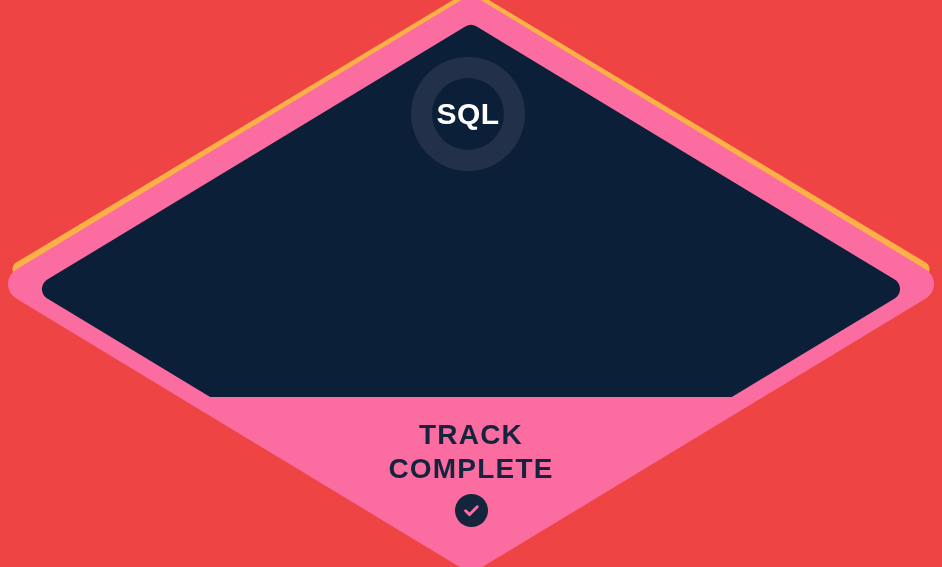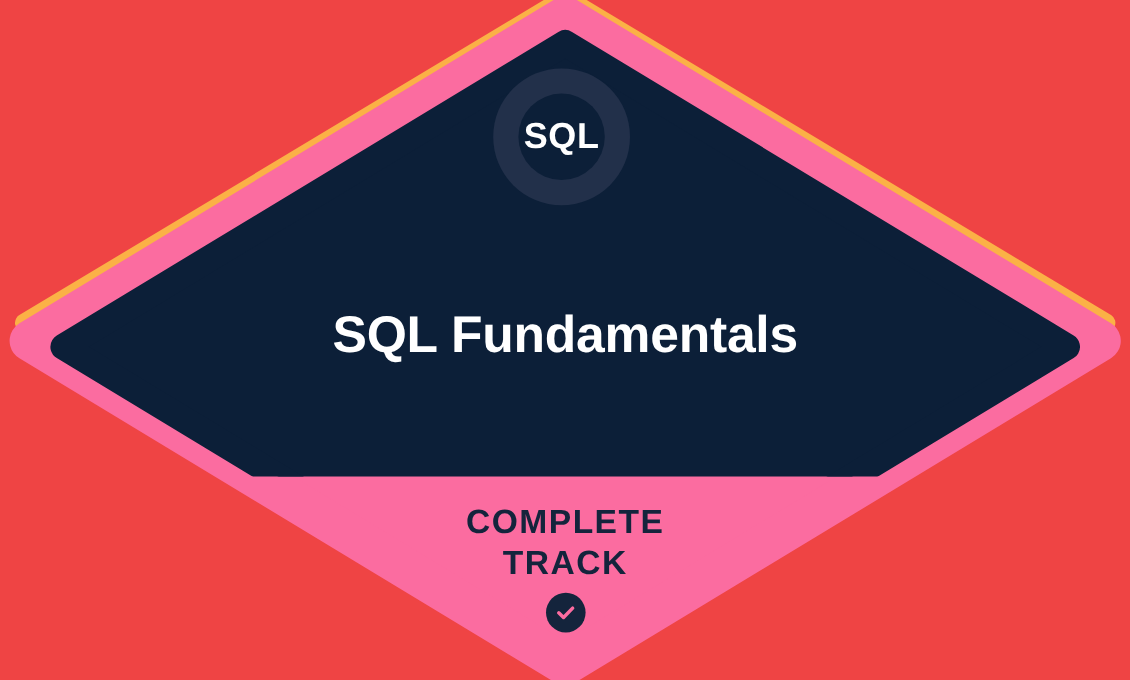--- a/index.html
+++ b/index.html
@@ -152,25 +152,24 @@
                Z" fill="#0c1f38" stroke="#0c1f38" stroke-width="22" stroke-linejoin="round" stroke-linecap="round"></path>
     </g>
   </svg>
 
   <div class="overlay">
 
     <div id="sql-emblem">
       <span id="sql-emblem-label">SQL</span>
     </div>
 
-    <div id="track-title">SQL Fundamentals</div>
 
     <div id="completion-block">
+      <span id="status-line-1">TRACK</span>
       <span id="status-line-2">COMPLETE</span>
-      <span id="status-line-1">TRACK</span>
 
       <div id="check-badge">
         <svg id="check-icon" width="19" height="19" viewBox="0 0 19 19" xmlns="http://www.w3.org/2000/svg" aria-hidden="true">
           <path d="M 3.6 9.7 L 7.6 13.6 L 15.2 5.8" fill="none" stroke="#fb6ca0" stroke-width="2.9" stroke-linecap="round" stroke-linejoin="round"></path>
         </svg>
       </div>
     </div>
 
   </div>
 </div>

